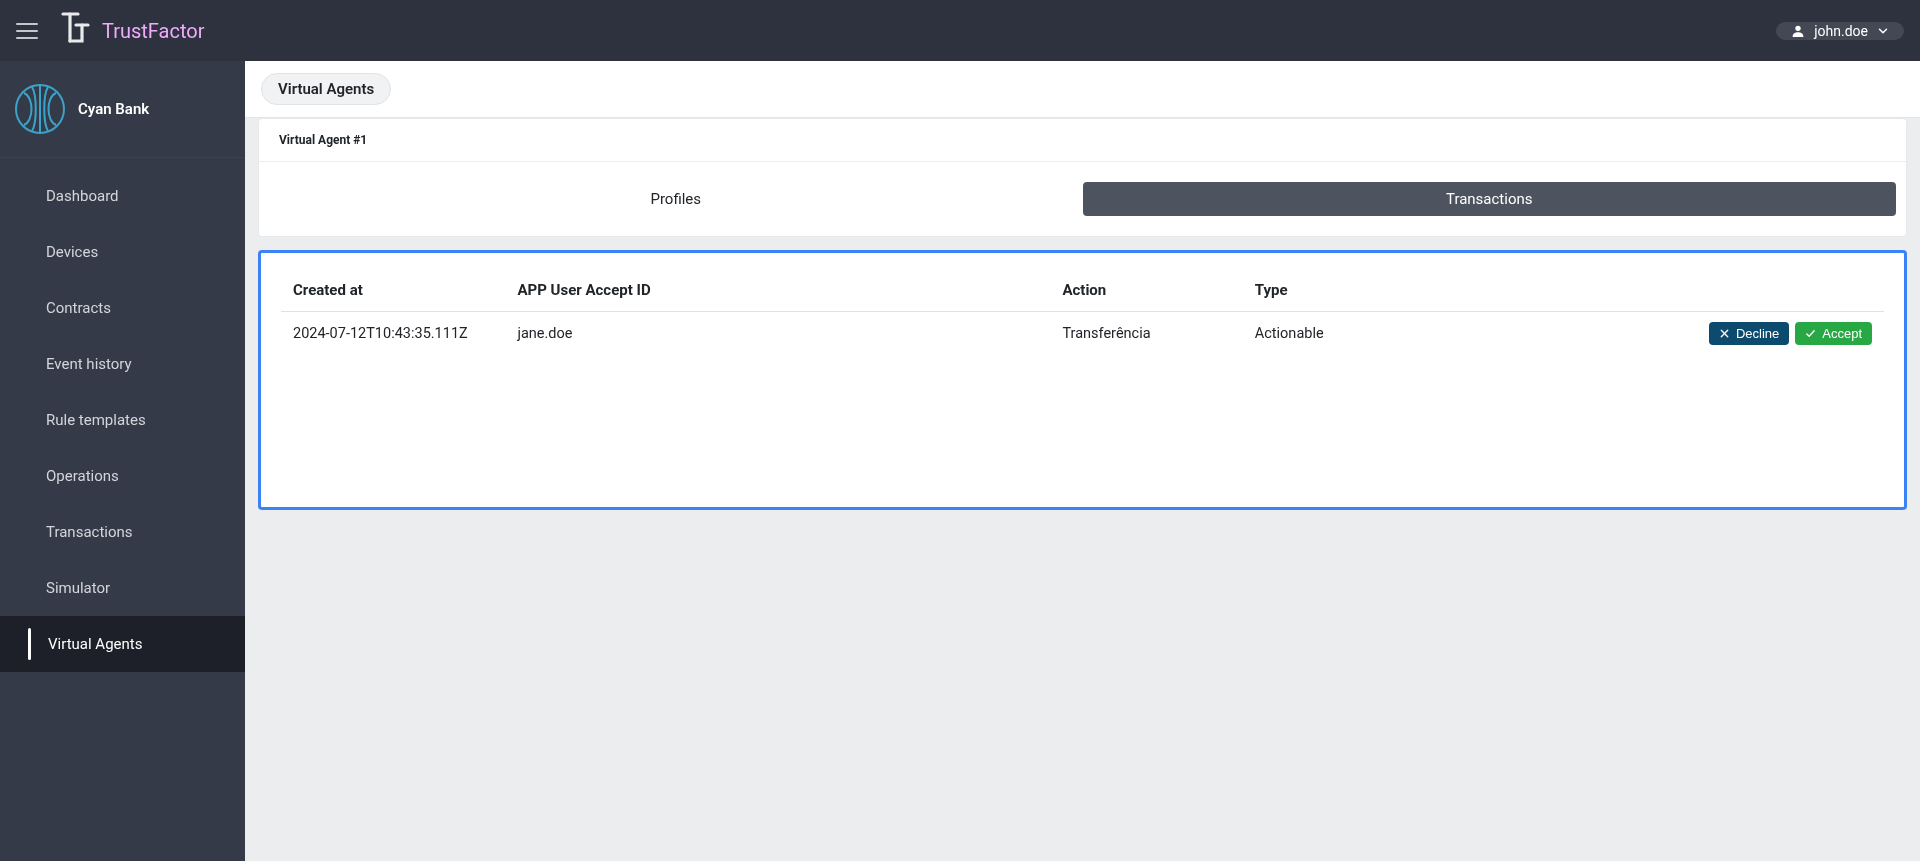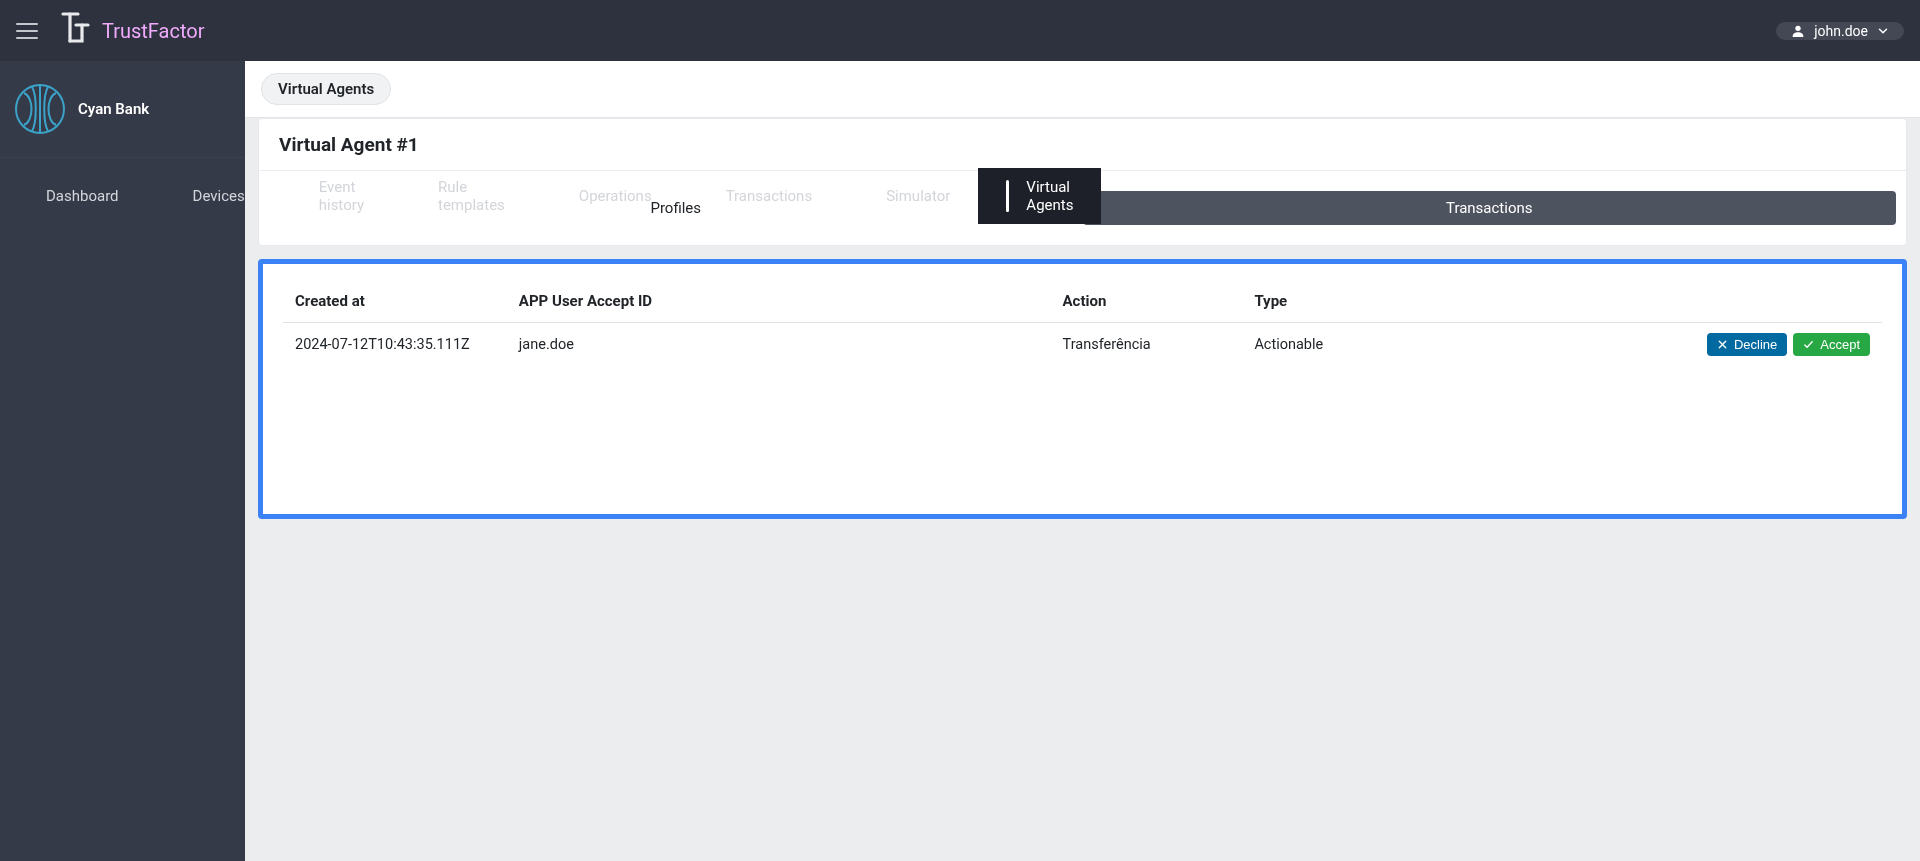--- a/index.html
+++ b/index.html
@@ -94,21 +94,21 @@
       height: 52px;
       flex-shrink: 0;
     }
     .org-name {
       color: #fff;
       font-weight: 600;
       font-size: 15px;
     }
     .nav {
       display: flex;
-      flex-direction: row;
+      flex-direction: column;
       padding-top: 10px;
     }
     .nav-item {
       height: 56px;
       display: flex;
       align-items: center;
       padding: 0 28px 0 46px;
       color: #d3d5da;
       font-size: 15px;
       cursor: pointer;
@@ -194,21 +194,21 @@
 
     .card2 {
       background: #fff;
       margin: 0 13px;
       border-radius: 4px;
       border: 1px solid #e8e9ec;
     }
     .agent-title {
       padding: 14px 20px;
       font-weight: 700;
-      font-size: 19px;
+      font-size: 12px;
       border-bottom: 1px solid #ecedef;
     }
     .tabs {
       display: flex;
       padding: 20px 10px;
       gap: 0;
     }
     .tab {
       flex: 1;
       text-align: center;
@@ -220,21 +220,21 @@
     }
     .tab.active {
       background: #4d535f;
       color: #fff;
     }
 
     .card3 {
       background: #fff;
       margin: 13px 13px;
       border-radius: 4px;
-      border: 5px solid #3b82f6;
+      border: 3px solid #3b82f6;
       padding: 8px 0 40px 0;
       min-height: 260px;
     }
     table {
       width: calc(100% - 40px);
       margin: 8px 20px 0 20px;
       border-collapse: collapse;
     }
     thead th {
       text-align: left;
@@ -258,21 +258,21 @@
       border: none;
       border-radius: 4px;
       padding: 4px 10px;
       font-size: 13px;
       color: #fff;
       display: inline-flex;
       align-items: center;
       gap: 6px;
       cursor: pointer;
     }
-    .btn-decline { background: #0369a1; }
+    .btn-decline { background: #0c4a6e; }
     .btn-accept  { background: #28a745; }
     .btn-small svg { width: 11px; height: 11px; }
   </style>
 </head>
 <body>
 
 <div class="topbar">
   <div class="topbar-left">
     <div class="hamburger">
       <span></span>
@@ -318,20 +318,23 @@
         </g>
       </svg>
       <div class="org-name">Cyan Bank</div>
     </div>
     <nav class="nav">
       <div class="nav-item">
           <span>Dashboard</span>
         </div>
       <div class="nav-item">
           <span>Devices</span>
+        </div>
+      <div class="nav-item">
+          <span>Contracts</span>
         </div>
       <div class="nav-item">
           <span>Event history</span>
         </div>
       <div class="nav-item">
           <span>Rule templates</span>
         </div>
       <div class="nav-item">
           <span>Operations</span>
         </div>

